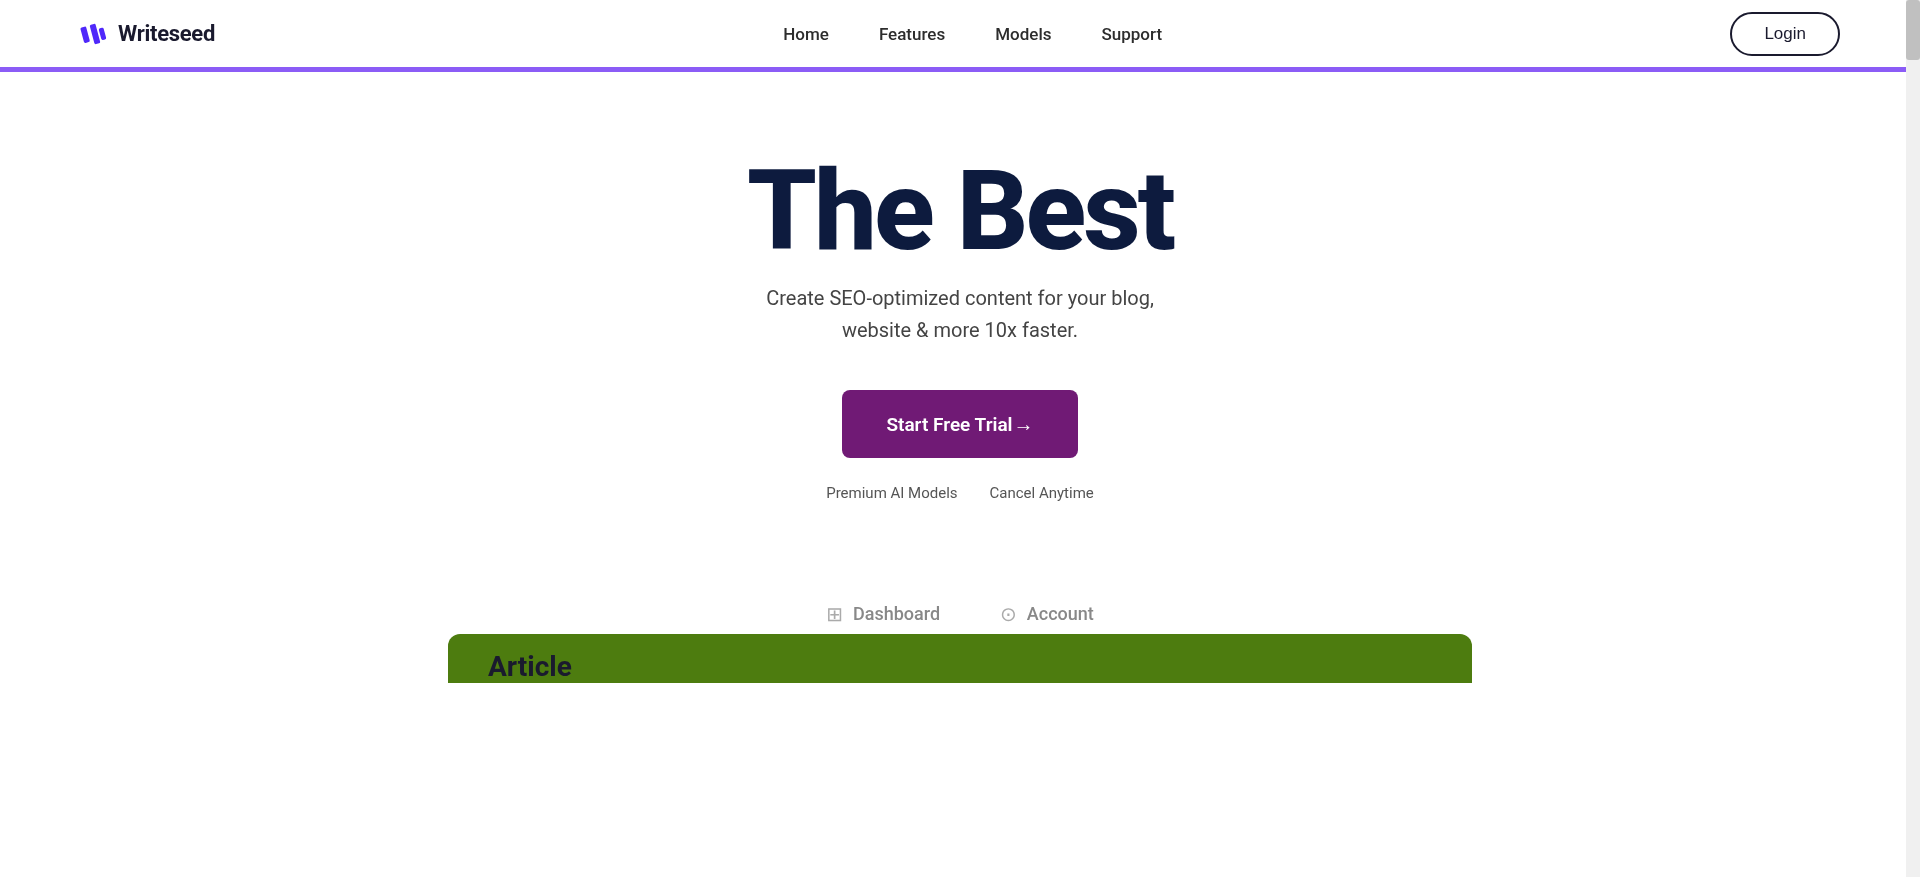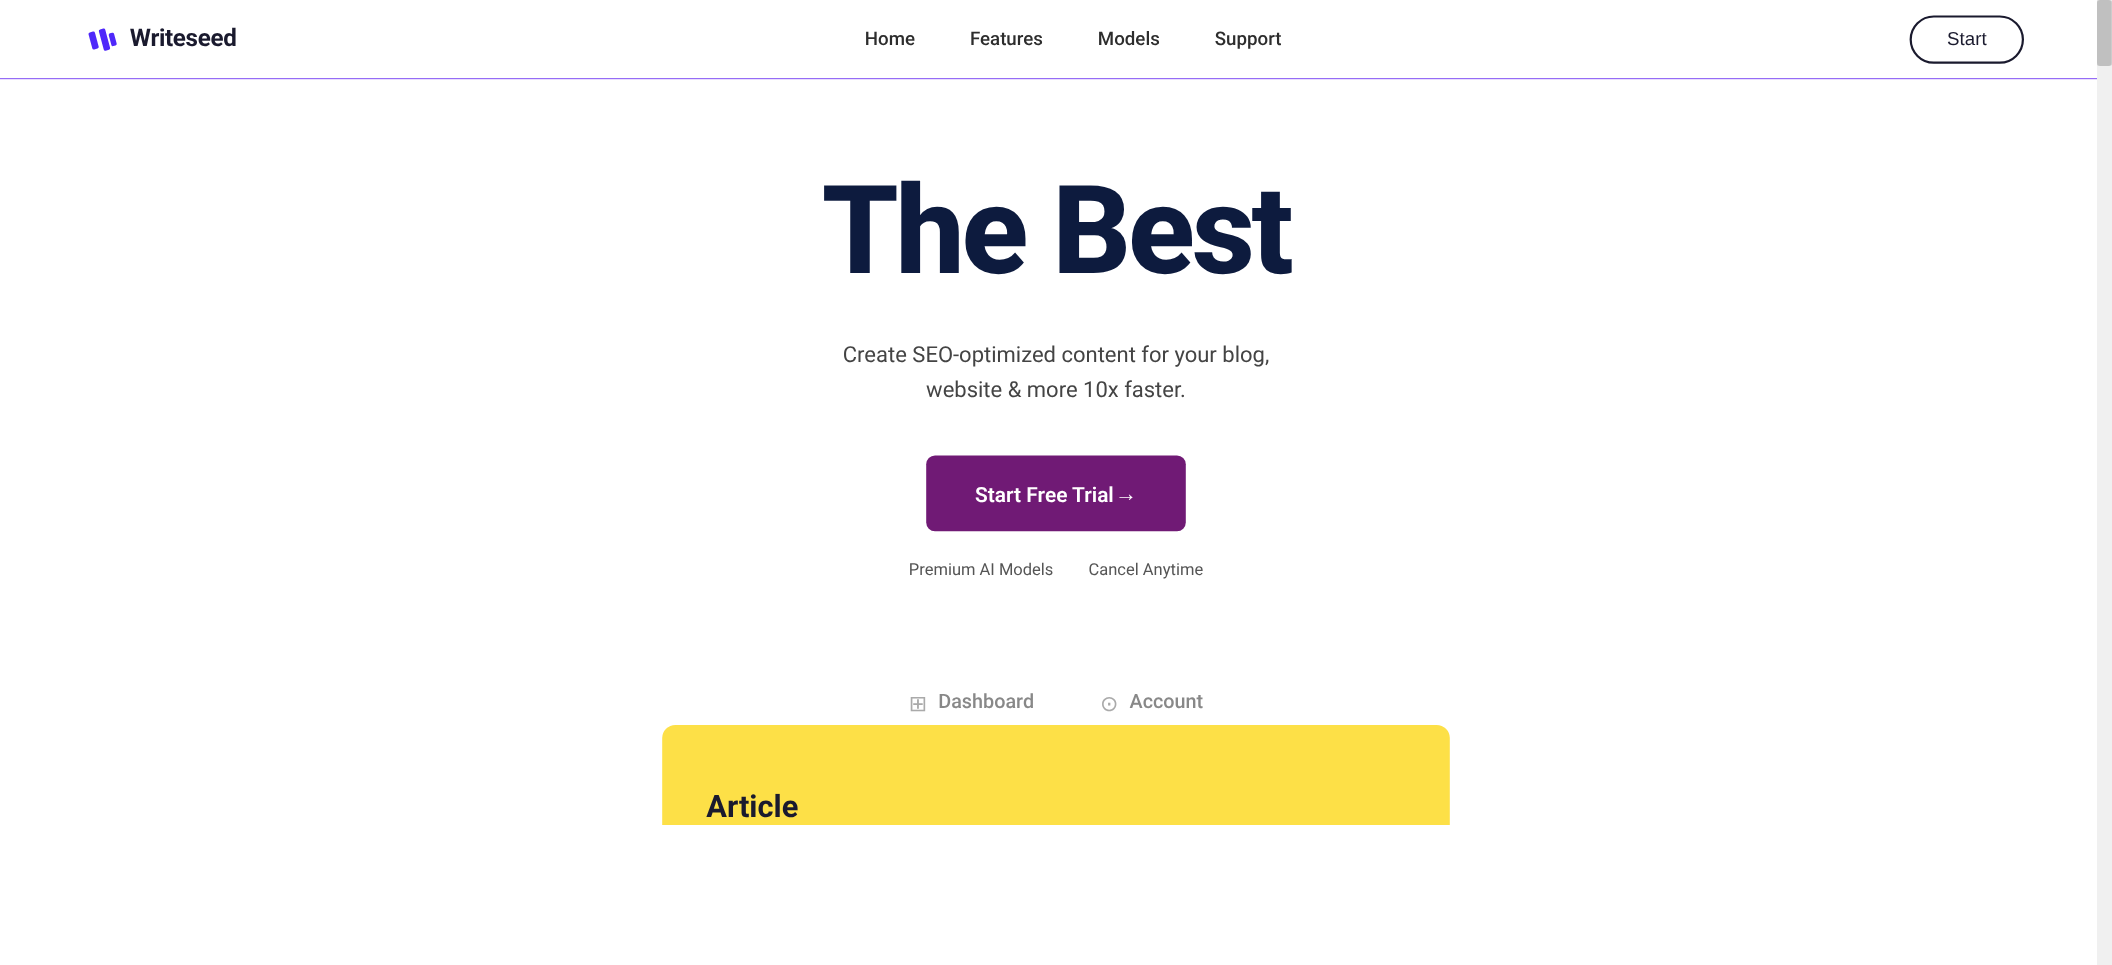--- a/index.html
+++ b/index.html
@@ -16,21 +16,21 @@
       overflow-x: hidden;
     }
 
     
     .navbar {
       display: flex;
       align-items: center;
       justify-content: space-between;
       padding: 0 80px;
       height: 72px;
-      border-bottom: 1px solid #8b5cf6;
+      border-bottom: 5px solid #8b5cf6;
       background: #ffffff;
     }
 
     .navbar-logo {
       display: flex;
       align-items: center;
       gap: 10px;
       text-decoration: none;
     }
 
@@ -107,21 +107,21 @@
       color: #0d1b3e;
       line-height: 1.05;
       letter-spacing: -3px;
       max-width: 1100px;
     }
 
     .hero-subtitle {
       font-size: 20px;
       font-weight: 400;
       color: #444;
-      margin-top: 36px;
+      margin-top: 12px;
       line-height: 1.6;
       max-width: 420px;
     }
 
     .cta-button {
       display: inline-flex;
       align-items: flex-end;
       gap: 1px;
       margin-top: 44px;
       background: #701a75;
@@ -176,24 +176,24 @@
       color: #888;
       cursor: pointer;
     }
 
     .tab-icon {
       font-size: 20px;
       color: #aaa;
     }
 
     .article-panel {
-      width: 716px;
-      background: #fde047;
+      width: 1024px;
+      background: #4d7c0f;
       border-radius: 12px 12px 0 0;
-      padding: 58px 40px 0 40px;
+      padding: 16px 40px 0 40px;
       margin-top: 8px;
     }
 
     .article-heading {
       font-size: 28px;
       font-weight: 700;
       color: #1a1a2e;
     }
   </style>
 </head>
@@ -213,21 +213,21 @@
     <span class="logo-text">Writeseed</span>
   </a>
 
   <div class="navbar-center">
     <a class="nav-link">Home</a>
     <a class="nav-link">Features</a>
     <a class="nav-link">Models</a>
     <a class="nav-link">Support</a>
   </div>
 
-  <button class="login-btn">Start</button>
+  <button class="login-btn">Login</button>
 </nav>
 
 <section class="hero">
   <h1 class="hero-title">
     <span>The Best</span><br>
   </h1>
 
   <p class="hero-subtitle">Create SEO-optimized content for your blog, website &amp; more 10x faster.</p>
 
   <a class="cta-button" href="#">

